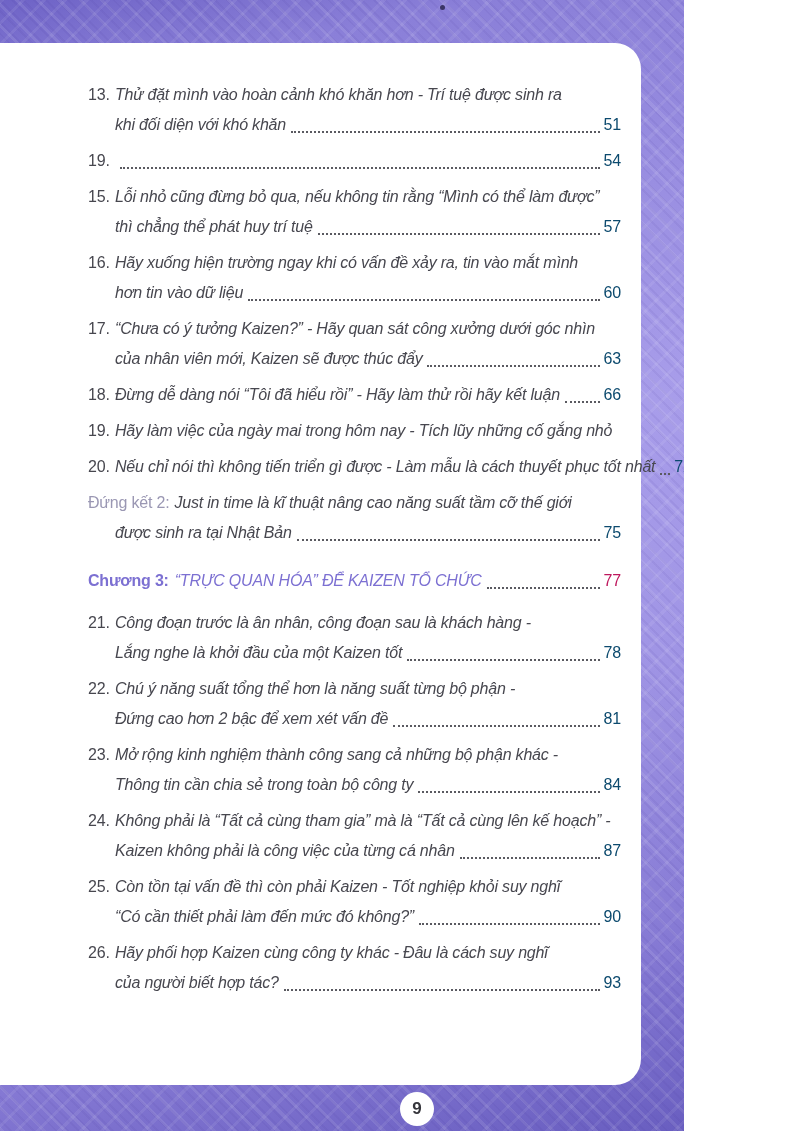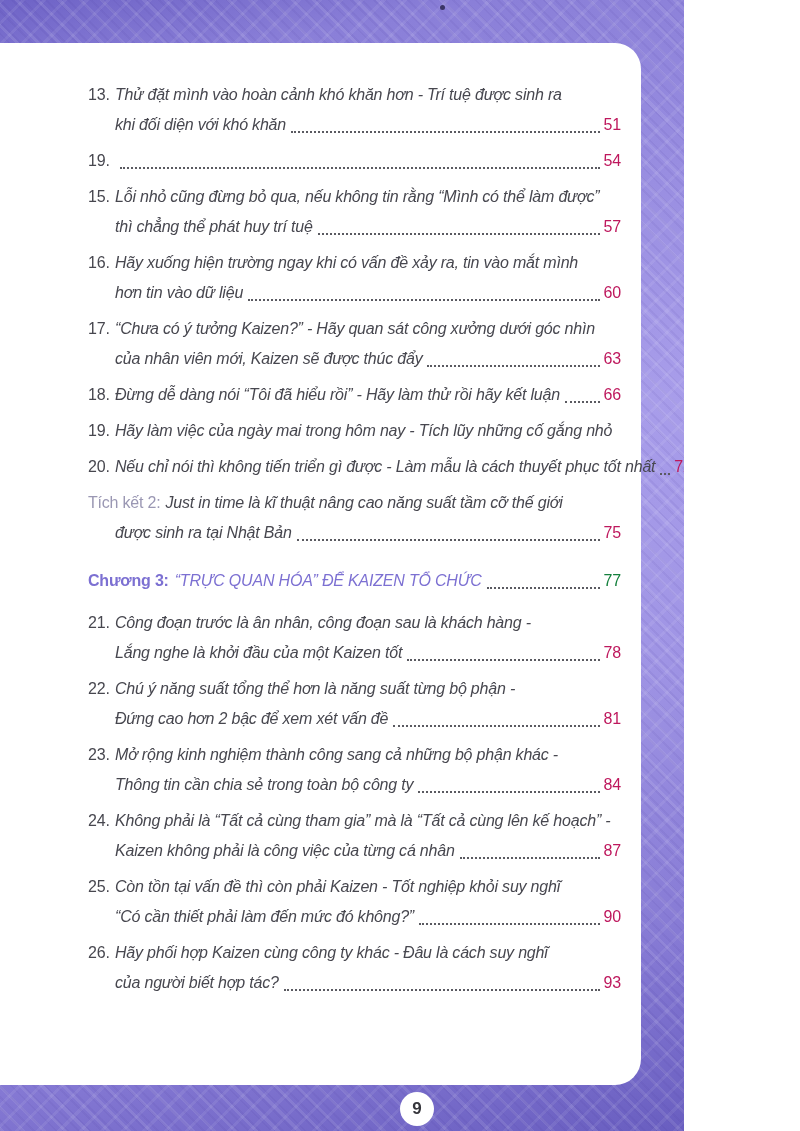--- a/index.html
+++ b/index.html
@@ -43,28 +43,28 @@
 
   .line { display: flex; align-items: baseline; }
   .line .txt { white-space: nowrap; font-style: italic; }
 
   .leader {
     flex: 1 1 auto; min-width: 10px;
     margin: 0 4px 7px 5px;
     align-self: flex-end;
     border-bottom: 2px dotted #5a5a61;
   }
-  .pg { color: #be185d; }
+  .pg { color: #0c4a6e; }
 
   .entry.summary .line.hang { margin-left: -27px; }
   .entry.summary .prefix { color: #9a97b3; padding-right: 5px; }
 
   .entry.chapter { padding-left: 0; margin-top: 18px; margin-bottom: 12px; color: #7c70d2; }
   .entry.chapter .prefix { font-weight: bold; padding-right: 6px; }
-  .entry.chapter .pg { color: #15803d; }
+  .entry.chapter .pg { color: #be185d; }
 
   .page-badge {
     position: absolute; left: 400px; top: 1092px;
     width: 34px; height: 34px; border-radius: 50%;
     background: #ffffff;
     display: flex; align-items: center; justify-content: center;
     color: #35353b; font-size: 17px; font-weight: bold;
   }
 </style>
 </head>
@@ -143,21 +143,21 @@
         <div class="entry item">
           <span class="num">20.</span>
           <div class="line">
             <span class="txt">Nếu chỉ nói thì không tiến triển gì được - Làm mẫu là cách thuyết phục tốt nhất</span>
             <span class="leader"></span>
             <span class="pg">72</span>
           </div>
         </div>
         <div class="entry summary">
           <div class="line hang">
-            <span class="prefix">Tích kết 2:</span>
+            <span class="prefix">Đứng kết 2:</span>
             <span class="txt">Just in time là kĩ thuật nâng cao năng suất tầm cỡ thế giới</span>
           </div>
           <div class="line">
             <span class="txt">được sinh ra tại Nhật Bản</span>
             <span class="leader"></span>
             <span class="pg">75</span>
           </div>
         </div>
         <div class="entry chapter">
           <div class="line hang">

